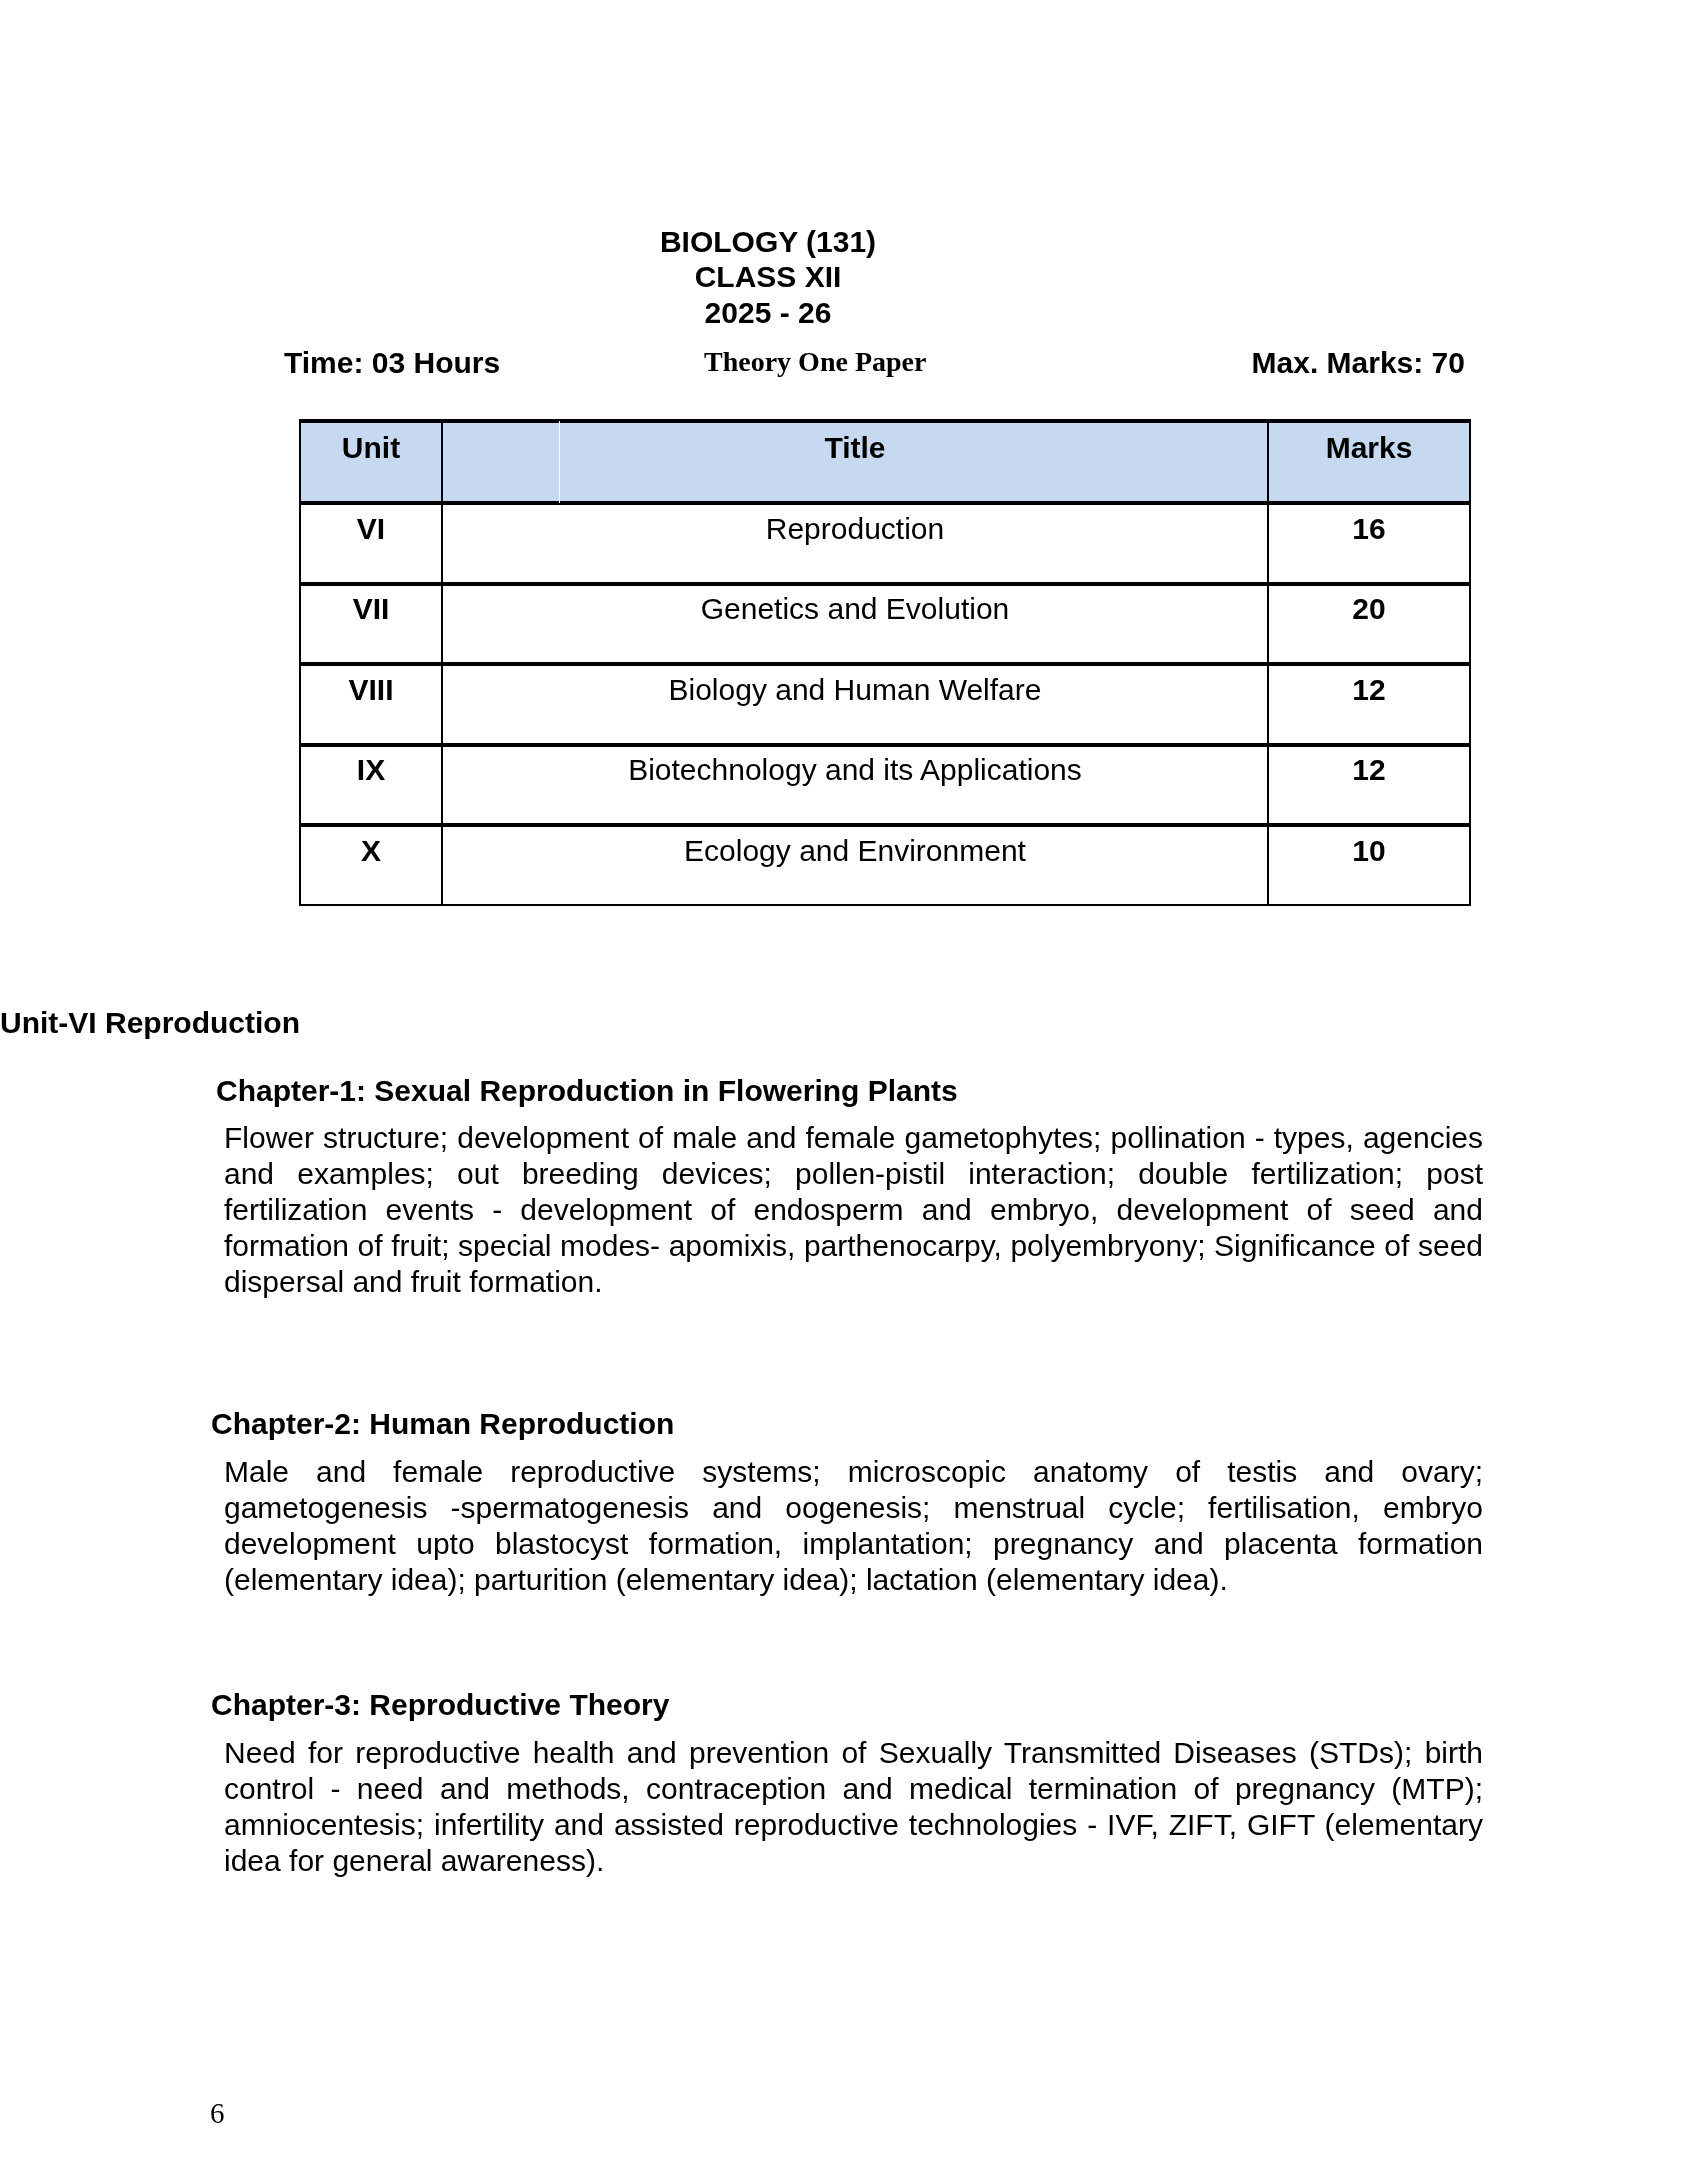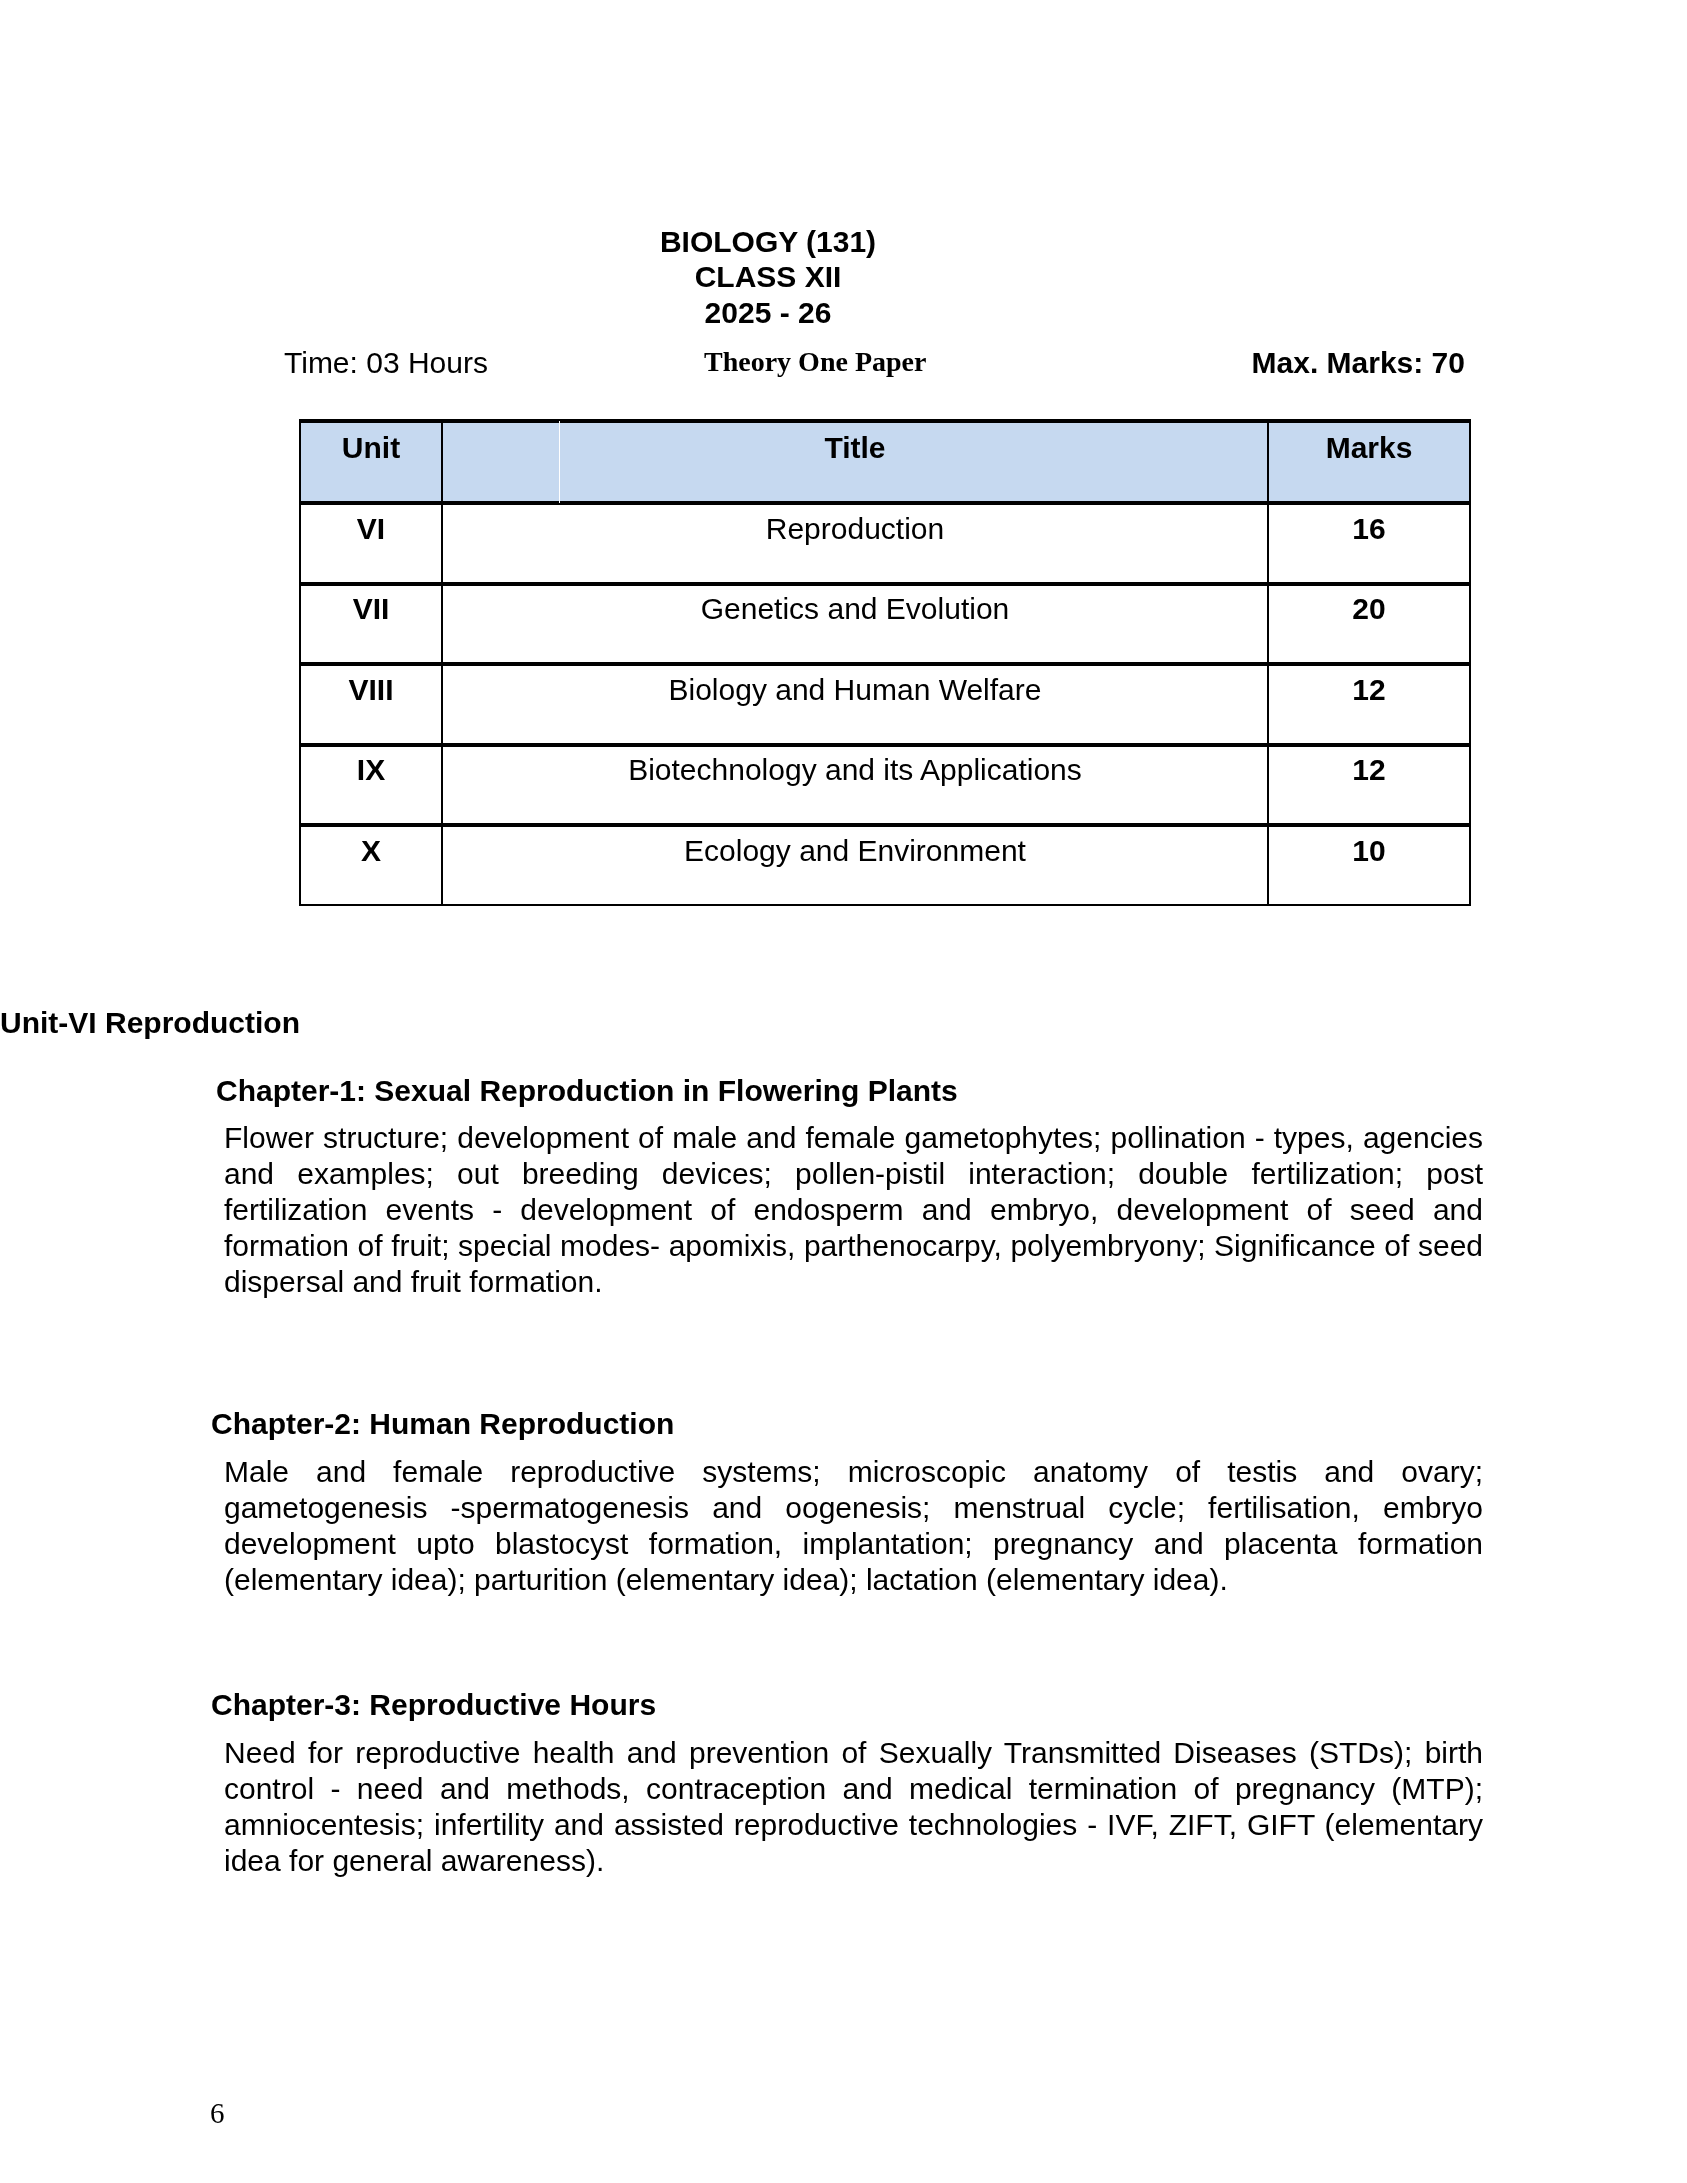--- a/index.html
+++ b/index.html
@@ -5,21 +5,21 @@
   html, body { margin: 0; padding: 0; background: #ffffff; }
   body { width: 1687px; height: 2183px; position: relative; overflow: hidden;
          font-family: "Liberation Sans", sans-serif; color: #000; }
   .page { position: absolute; left: 0; top: 0; width: 1687px; height: 2183px; }
   .center-title { position: absolute; left: 0; width: 1536px; text-align: center;
                   font-weight: bold; font-size: 30px; line-height: 36px; }
   .t1 { top: 224px; }
   .t2 { top: 259px; }
   .t3 { top: 295px; }
   .meta-row { position: absolute; top: 346px; left: 284px; width: 1191px; height: 40px; }
-  .meta-left { position: absolute; left: 0; top: 0; font-weight: normal; font-size: 30px; }
+  .meta-left { position: absolute; left: 0; top: 0; font-weight: bold; font-size: 30px; }
   .meta-mid { position: absolute; left: 420px; top: 0; font-family: "Liberation Serif", serif;
               font-weight: bold; font-size: 28px; }
   .meta-right { position: absolute; right: 10px; top: 0; font-weight: bold; font-size: 30px; }
 
   table.marks { position: absolute; left: 299px; top: 419px; width: 1172px;
                 border-collapse: collapse; font-size: 30px; }
   table.marks td, table.marks th { border: 2px solid #000; height: 70px; padding: 0;
                 vertical-align: top; text-align: center; margin-left: 42px; }
   table.marks th { background: #c6d9f0; font-weight: bold; padding-top: 8px; }
   table.marks td { padding-top: 6.6px; }
@@ -100,18 +100,18 @@
   </table>
 
   <div class="unit-heading">Unit-VI Reproduction</div>
 
   <div class="chapter ch1">Chapter-1: Sexual Reproduction in Flowering Plants</div>
   <div class="para p1">Flower structure; development of male and female gametophytes; pollination - types, agencies and examples; out breeding devices; pollen-pistil interaction; double fertilization; post fertilization events - development of endosperm and embryo, development of seed and formation of fruit; special modes- apomixis, parthenocarpy, polyembryony; Significance of seed dispersal and fruit formation.</div>
 
   <div class="chapter ch2">Chapter-2: Human Reproduction</div>
   <div class="para p2">Male and female reproductive systems; microscopic anatomy of testis and ovary; gametogenesis -spermatogenesis and oogenesis; menstrual cycle; fertilisation, embryo development upto blastocyst formation, implantation; pregnancy and placenta formation (elementary idea); parturition (elementary idea); lactation (elementary idea).</div>
 
-  <div class="chapter ch3">Chapter-3: Reproductive Hours</div>
+  <div class="chapter ch3">Chapter-3: Reproductive Theory</div>
   <div class="para p3">Need for reproductive health and prevention of Sexually Transmitted Diseases (STDs); birth control - need and methods, contraception and medical termination of pregnancy (MTP); amniocentesis; infertility and assisted reproductive technologies - IVF, ZIFT, GIFT (elementary idea for general awareness).</div>
 
   <div class="page-num">6</div>
 </div>
 
 
 </body></html>

